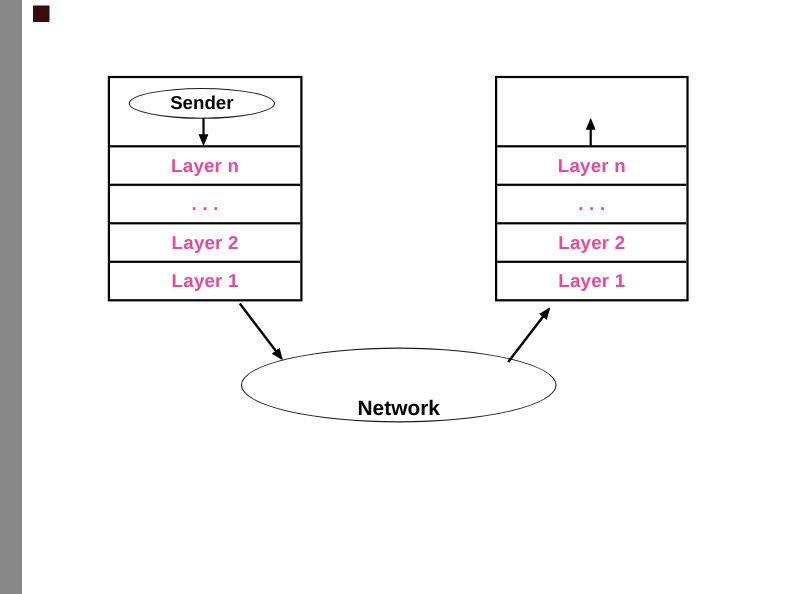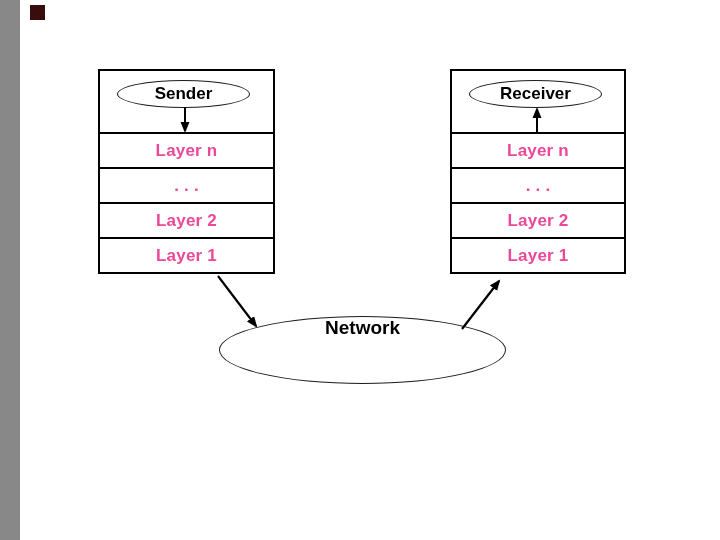--- a/index.html
+++ b/index.html
@@ -29,21 +29,21 @@
   .varrow{position:absolute;left:79px;top:36px;}
   .layer-row{
     height:35px;border-top:2px solid #000;box-sizing:border-box;
     display:flex;align-items:center;justify-content:center;
     font-weight:bold;font-size:17px;color:#ec4899;letter-spacing:0.2px;
   }
   
   #network-oval{
     position:absolute;left:199px;top:316px;width:287px;height:68px;
     border:1.5px solid #1c1c1c;border-radius:50%;box-sizing:border-box;
-    display:flex;align-items:flex-start;justify-content:center;
+    display:flex;align-items:flex-end;justify-content:center;
     font-weight:bold;font-size:19px;color:#000;background:#fff;
   }
   
   #arrow-overlay{position:absolute;left:0;top:0;width:720px;height:540px;pointer-events:none;}
   
   #figure-caption{
     position:absolute;left:164px;top:428px;white-space:nowrap;
     font-family:"Liberation Serif",serif;font-size:17.5px;color:#000;
   }
   #figure-caption .figlabel{font-weight:bold;margin-right:10px;letter-spacing:-0.2px;}
@@ -74,23 +74,20 @@
     <div class="layer-row">
       <span>Layer 2</span>
     </div>
     <div class="layer-row">
       <span>Layer 1</span>
     </div>
   </div>
 
   <div class="stack" id="receiver-stack">
     <div class="top-section">
-      <div class="oval">
-        <span>Receiver</span>
-      </div>
       <svg class="varrow" width="12" height="26" viewBox="0 0 12 26">
         <line x1="6" y1="26" x2="6" y2="10" stroke="#000" stroke-width="2"></line>
         <polygon points="1.5,11 10.5,11 6,0" fill="#000"></polygon>
       </svg>
     </div>
     <div class="layer-row">
       <span>Layer n</span>
     </div>
     <div class="layer-row">
       <span>. . .</span>

